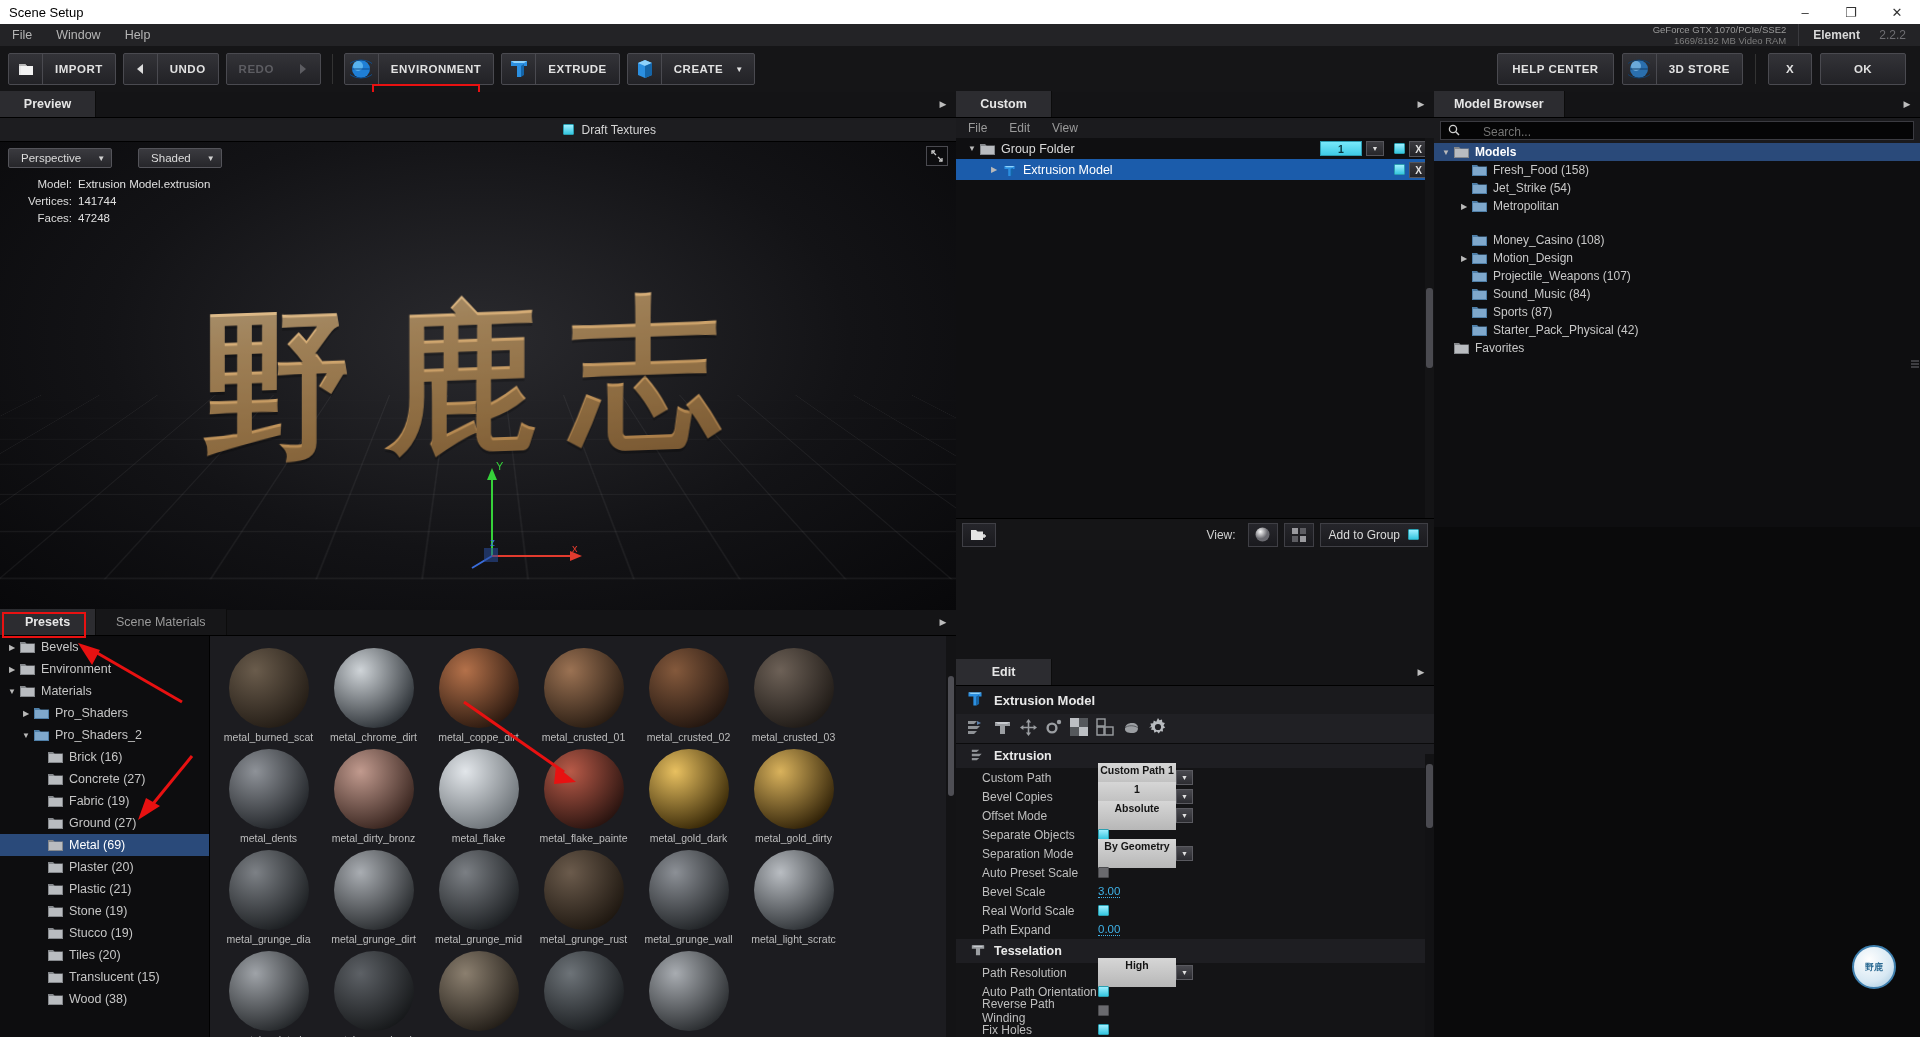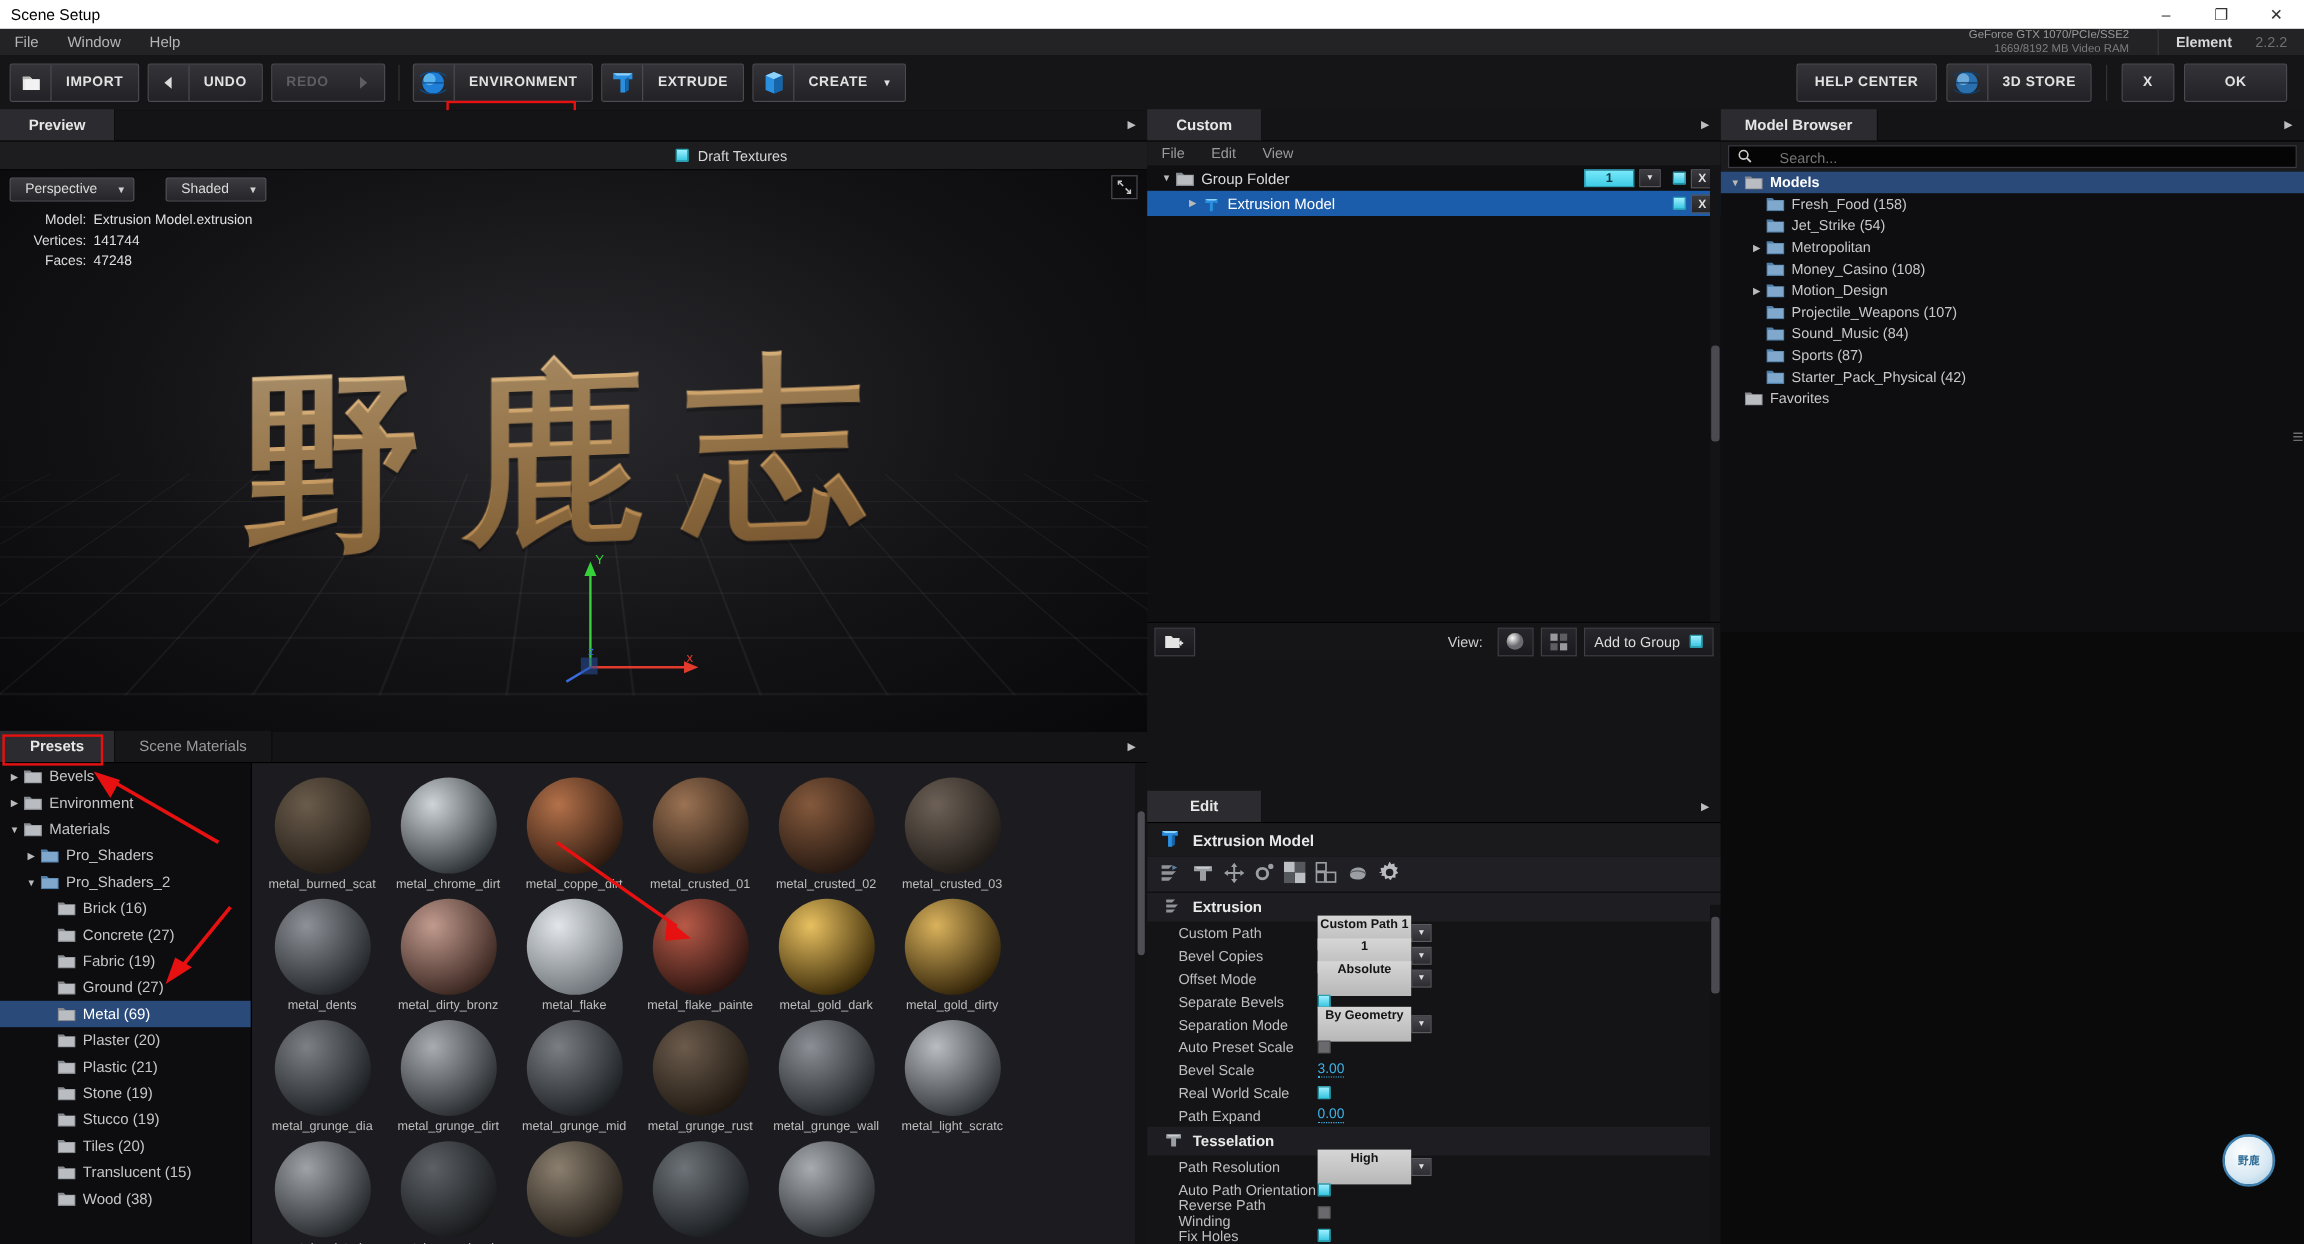--- a/index.html
+++ b/index.html
@@ -13,21 +13,21 @@
   
   .titlebar { height:24px; background:#ffffff; display:flex; align-items:center; position:relative; }
   .titlebar .title { color:#000; font-size:13px; padding-left:9px; }
   .winbtns { position:absolute; right:0; top:0; height:24px; display:flex; }
   .winbtn { width:46px; height:24px; display:flex; align-items:center; justify-content:center; color:#333; font-size:13px; }
   
   .menubar { height:22px; background:#232326; display:flex; align-items:center; padding-left:12px; gap:24px; }
   .menubar .mi { color:#b5b5b5; font-size:12.5px; }
   
   .inforow { position:absolute; right:0; top:24px; height:22px; display:flex; align-items:center; }
-  .gpuinfo { text-align:right; line-height:11px; padding-right:24px; border-right:1px solid #3a3a3e; }
+  .gpuinfo { text-align:right; line-height:11px; padding-right:12px; border-right:1px solid #3a3a3e; }
   .gpuinfo div { font-size:9.5px; color:#9a9a9a; }
   .gpuinfo div.l2 { color:#7d7d7d; }
   .elemver { padding:0 14px; font-size:12px; }
   .elemver .n { color:#d8d8d8; font-weight:bold; }
   .elemver .v { color:#6e6e72; margin-left:16px; }
   
   .toolbar { height:46px; background:#151517; display:flex; align-items:center; padding:0 8px; gap:7px; position:relative; }
   .tbtn {
     height:32px; display:flex; align-items:center;
     background:linear-gradient(#333338,#222226);
@@ -809,21 +809,21 @@
           </span>
         </div>
         <div class="prow">
           <span class="pk">Offset Mode</span>
           <span style="display:flex;align-items:center">
             <span class="pdd">Absolute</span>
             <span class="pddc">▼</span>
           </span>
         </div>
         <div class="prow">
-          <span class="pk">Separate Bevels</span>
+          <span class="pk">Separate Objects</span>
           <span style="display:flex;align-items:center">
             <span class="chk sq"></span>
           </span>
         </div>
         <div class="prow">
           <span class="pk">Separation Mode</span>
           <span style="display:flex;align-items:center">
             <span class="pdd">By Geometry</span>
             <span class="pddc">▼</span>
           </span>
@@ -933,21 +933,21 @@
             <span>Jet_Strike (54)</span>
           </div>
           <div class="brow" style="padding-left: 22px;">
             <span class="tw">▶</span>
             <span class="fold"><svg width="15" height="12" viewBox="0 0 15 12">
                 <path d="M0 1h5l1.6 1.6H15V12H0z" fill="#4f7fa8"></path>
                 <path d="M1 3h13v8H1z" fill="#7fa8cc"></path>
               </svg></span>
             <span>Metropolitan</span>
           </div>
-          <div class="brow" style="padding-left: 22px;">
+          <div class="brow" style="padding-left: 22px; margin-top: 16px;">
             <span class="tw"></span>
             <span class="fold"><svg width="15" height="12" viewBox="0 0 15 12">
                 <path d="M0 1h5l1.6 1.6H15V12H0z" fill="#4f7fa8"></path>
                 <path d="M1 3h13v8H1z" fill="#7fa8cc"></path>
               </svg></span>
             <span>Money_Casino (108)</span>
           </div>
           <div class="brow" style="padding-left: 22px;">
             <span class="tw">▶</span>
             <span class="fold"><svg width="15" height="12" viewBox="0 0 15 12">

